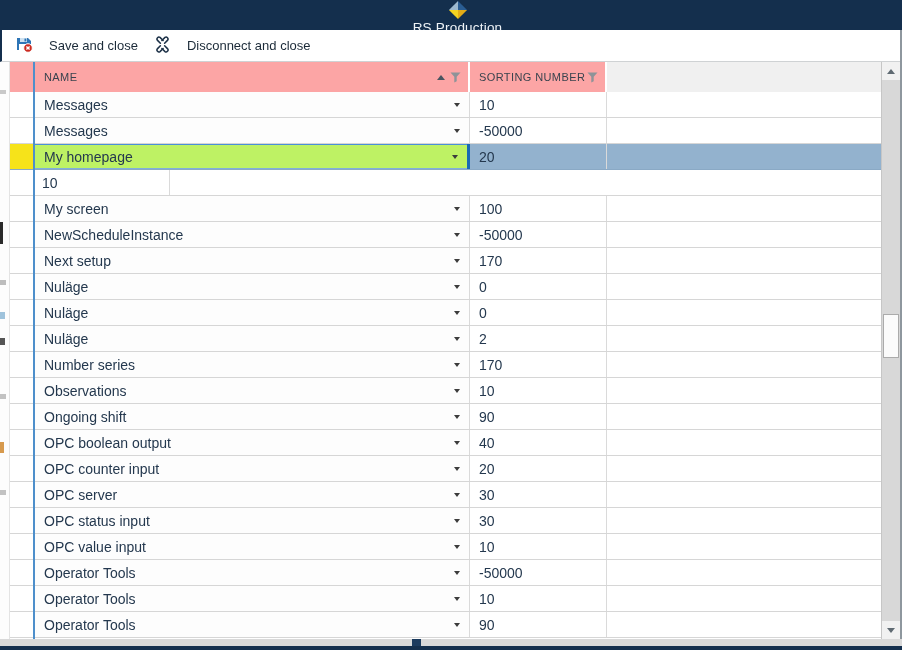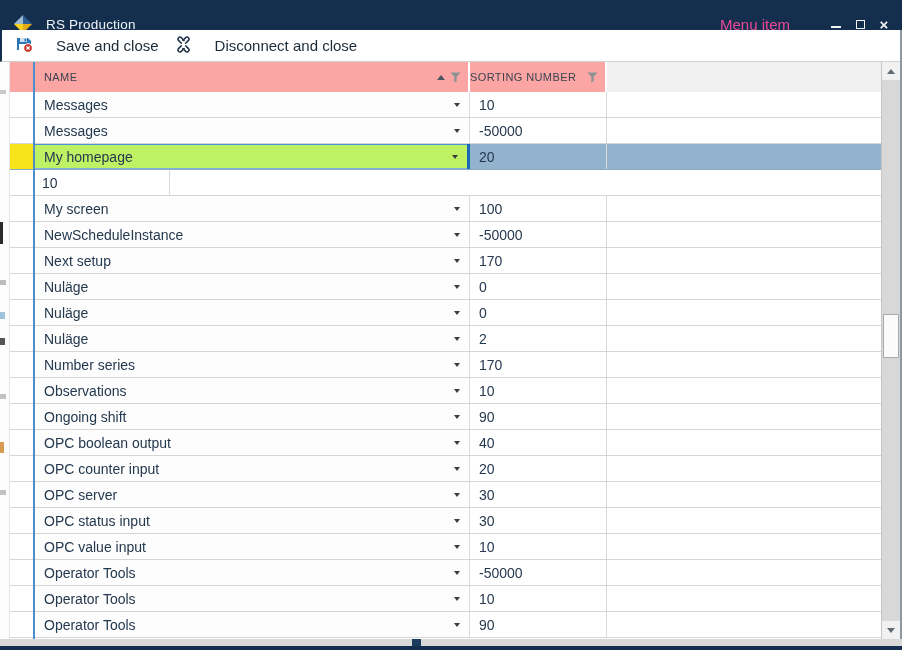--- a/index.html
+++ b/index.html
@@ -5,53 +5,53 @@
   * { margin:0; padding:0; box-sizing:border-box; }
   html,body { background:#ffffff; }
   .window {
     position:relative; width:902px; height:650px; overflow:hidden;
     font-family:"Liberation Sans", sans-serif; background:#ffffff;
   }
 
   
   .titlebar {
     position:absolute; top:0; left:0; right:0; height:48px;
-    background:#142f4d; display:flex; align-items:center; color:#eef3f7;
+    background:#142f4d; display:flex; align-items:center; color:#eef3f7;flex-direction:column;
   }
   .logo { margin-left:13px; display:flex; align-items:center; }
   .title-text { margin-left:13px; font-size:13.5px; letter-spacing:.2px; }
   .titlebar-right { margin-left:auto; display:flex; align-items:center; height:100%; }
   .menu-item { color:#ec4899; font-size:15px; padding:0 34px 0 10px; cursor:default; }
   .winbtn { width:24px; height:100%; display:flex; align-items:center; justify-content:center; }
   .glyph-min { width:10px; height:0; border-bottom:2px solid #f2f5f8; margin-top:6px; }
   .glyph-max { width:9px; height:9px; border:1.5px solid #f2f5f8; }
   .glyph-close { color:#f2f5f8; font-size:15px; font-weight:bold; line-height:1; }
   .winbtn.close { margin-right:6px; }
 
   
   .toolbar {
     position:absolute; top:30px; left:0; right:0; height:32px; background:#ffffff;
     border-bottom:1px solid #cfd2d4; border-left:2px solid #142f4d; border-right:2px solid #8e979e;
     display:flex; align-items:center; padding-left:5px;
   }
-  .tool-btn { display:flex; align-items:center; gap:23px; padding:3px 8px; font-size:15px; color:#1b2a38; cursor:default; }
+  .tool-btn { display:flex; align-items:center; gap:16px; padding:3px 8px; font-size:13px; color:#1b2a38; cursor:default; }
 
   
   .grid-region { position:absolute; top:62px; left:0; right:0; height:577px; background:#fff; }
   .left-sliver { position:absolute; left:0; top:0; bottom:0; width:10px; background:#fdfdfd; border-right:1px solid #e4e4e4; }
   .sliver-mark { position:absolute; left:0; }
 
   .grid { position:absolute; left:10px; top:0; right:21px; bottom:0; }
   .blue-line { position:absolute; left:23px; top:0; bottom:0; width:2px; background:#4e8fcb; z-index:6; }
 
   .header-row { display:flex; height:30px; font-size:11px; color:#39434e; }
   .hdr-cell { background:#fca5a5; display:flex; align-items:center; position:relative; }
   .hdr-corner { flex:0 0 23px; }
   .hdr-name { flex:0 0 437px; padding-left:11px; letter-spacing:.4px; border-right:2px solid #fff; }
-  .hdr-sort { flex:0 0 137px; letter-spacing:.4px; border-right:2px solid #fff; }
+  .hdr-sort { flex:0 0 137px; padding-left:9px; letter-spacing:.4px; border-right:2px solid #fff; }
   .hdr-filler { flex:1; background:#f0f0f0; }
   .hdr-icons { position:absolute; right:7px; top:0; bottom:0; display:flex; align-items:center; gap:5px; }
   .sort-asc { width:0; height:0; border-left:4px solid transparent; border-right:4px solid transparent; border-bottom:5px solid #4a5560; }
 
   .rows-host { position:relative; }
   .row { display:flex; height:26px; border-bottom:1px solid #d6d6d6; font-size:14px; color:#24384e; background:#fff; }
   .cell-selector { flex:0 0 23px; background:#fff; }
   .cell-name { flex:0 0 437px; position:relative; display:flex; align-items:center; padding-left:11px; border-right:1px solid #dadada; background:#fdfdfd; }
   .cell-sort { flex:0 0 137px; display:flex; align-items:center; padding-left:9px; border-right:1px solid #dadada; }
   .cell-filler { flex:1; }

